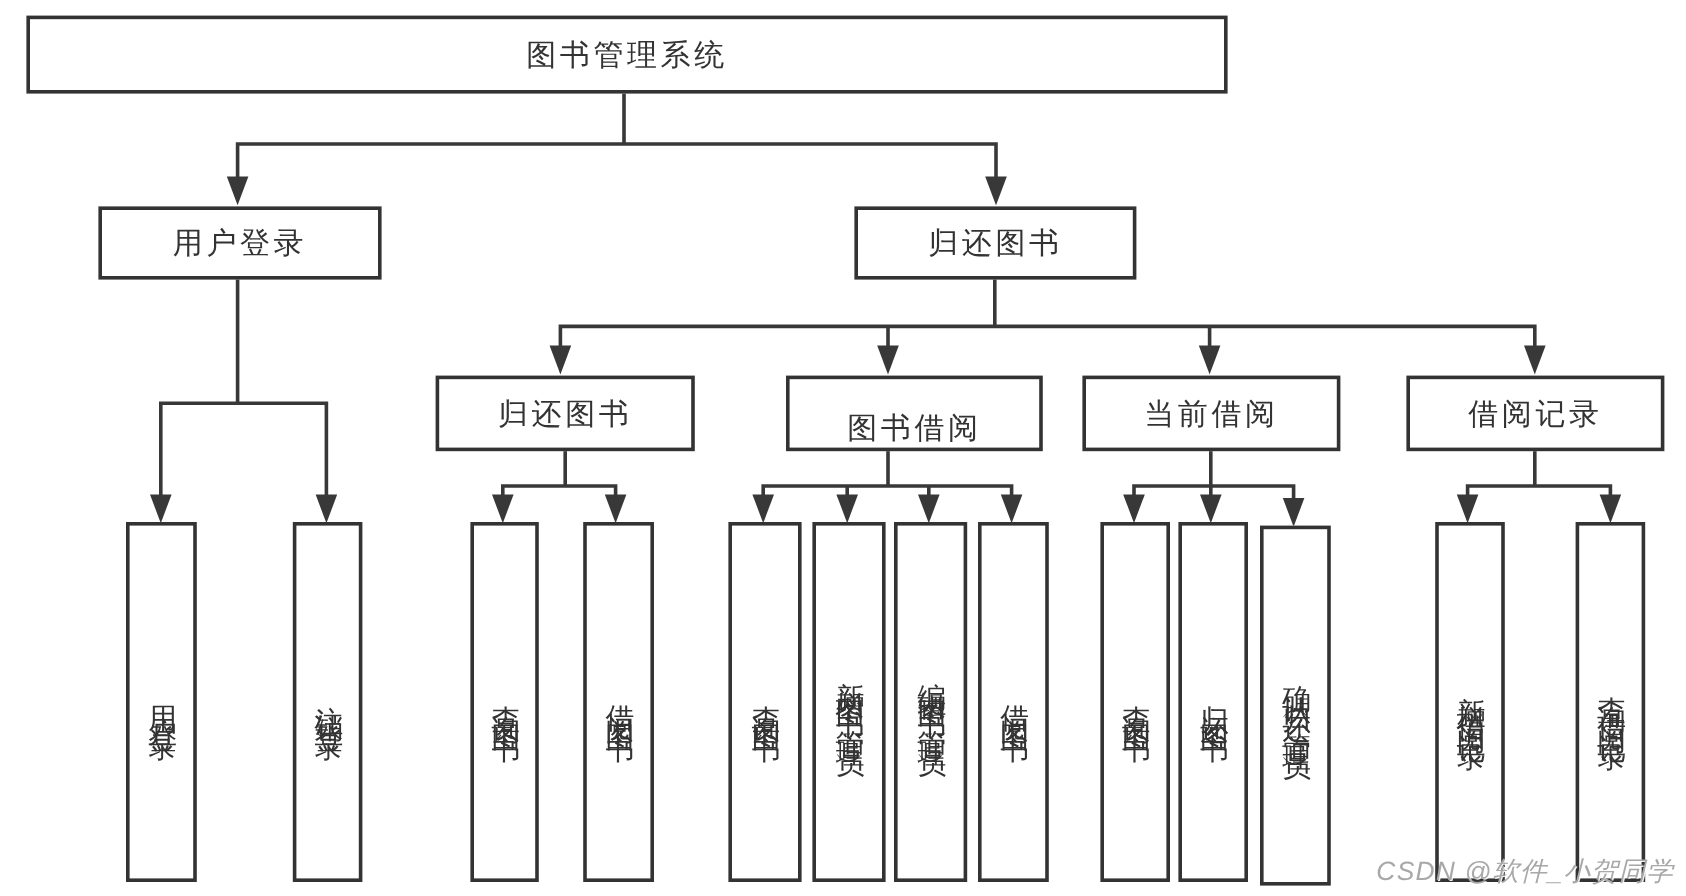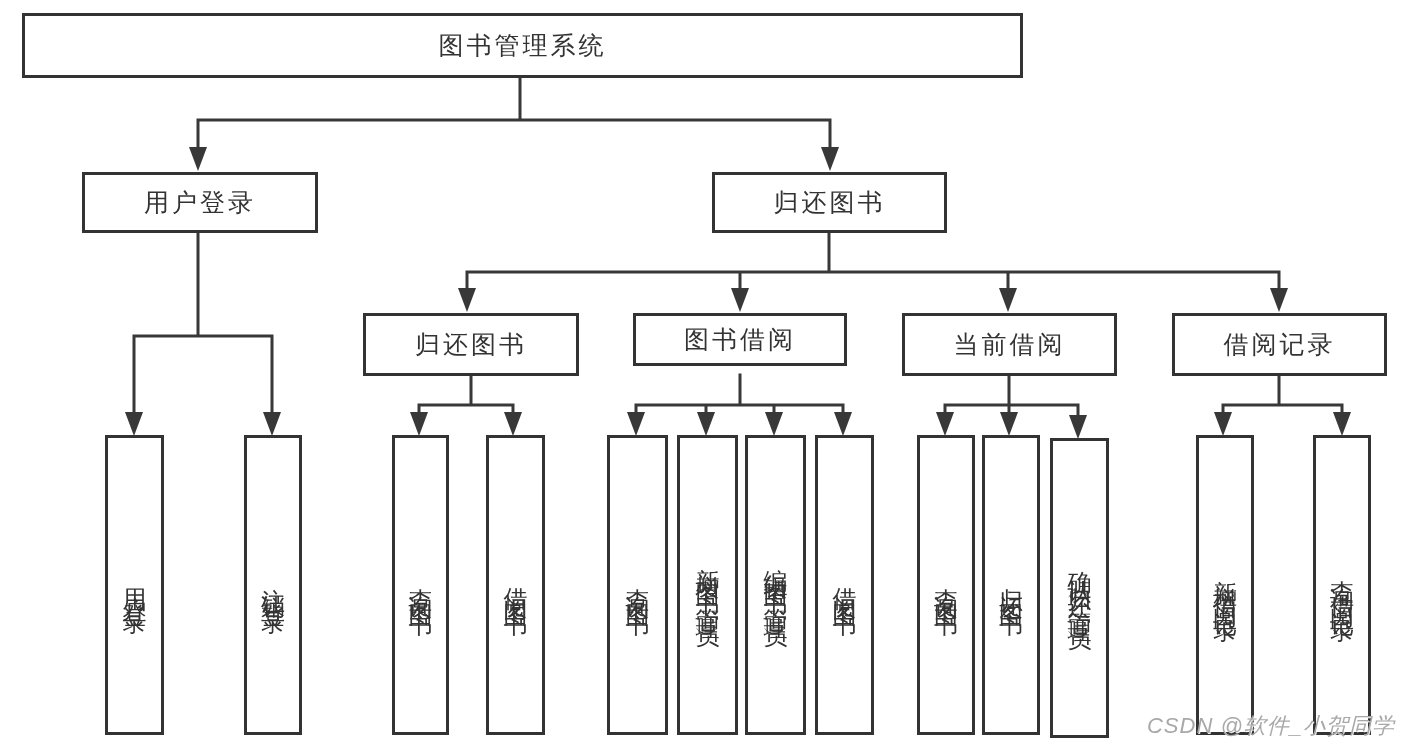--- a/index.html
+++ b/index.html
@@ -102,21 +102,21 @@
   <div class="node" style="left:82px; top:172px; width:236px; height:61px;">
     <span class="hlbl">用户登录</span>
   </div>
   <div class="node" style="left:712px; top:172px; width:235px; height:61px;">
     <span class="hlbl">归还图书</span>
   </div>
 
   <div class="node" style="left:363px; top:313px; width:216px; height:63px;">
     <span class="hlbl">归还图书</span>
   </div>
-  <div class="node" style="left:633px; top:313px; width:214px; height:53px;">
+  <div class="node" style="left:655px; top:313px; width:214px; height:63px;align-items:flex-end;">
     <span class="hlbl">图书借阅</span>
   </div>
   <div class="node" style="left:902px; top:313px; width:215px; height:63px;">
     <span class="hlbl">当前借阅</span>
   </div>
   <div class="node" style="left:1172px; top:313px; width:215px; height:63px;">
     <span class="hlbl">借阅记录</span>
   </div>
 
   <div class="node leaf" style="left:105px; top:435px; width:59px; height:300px;">

